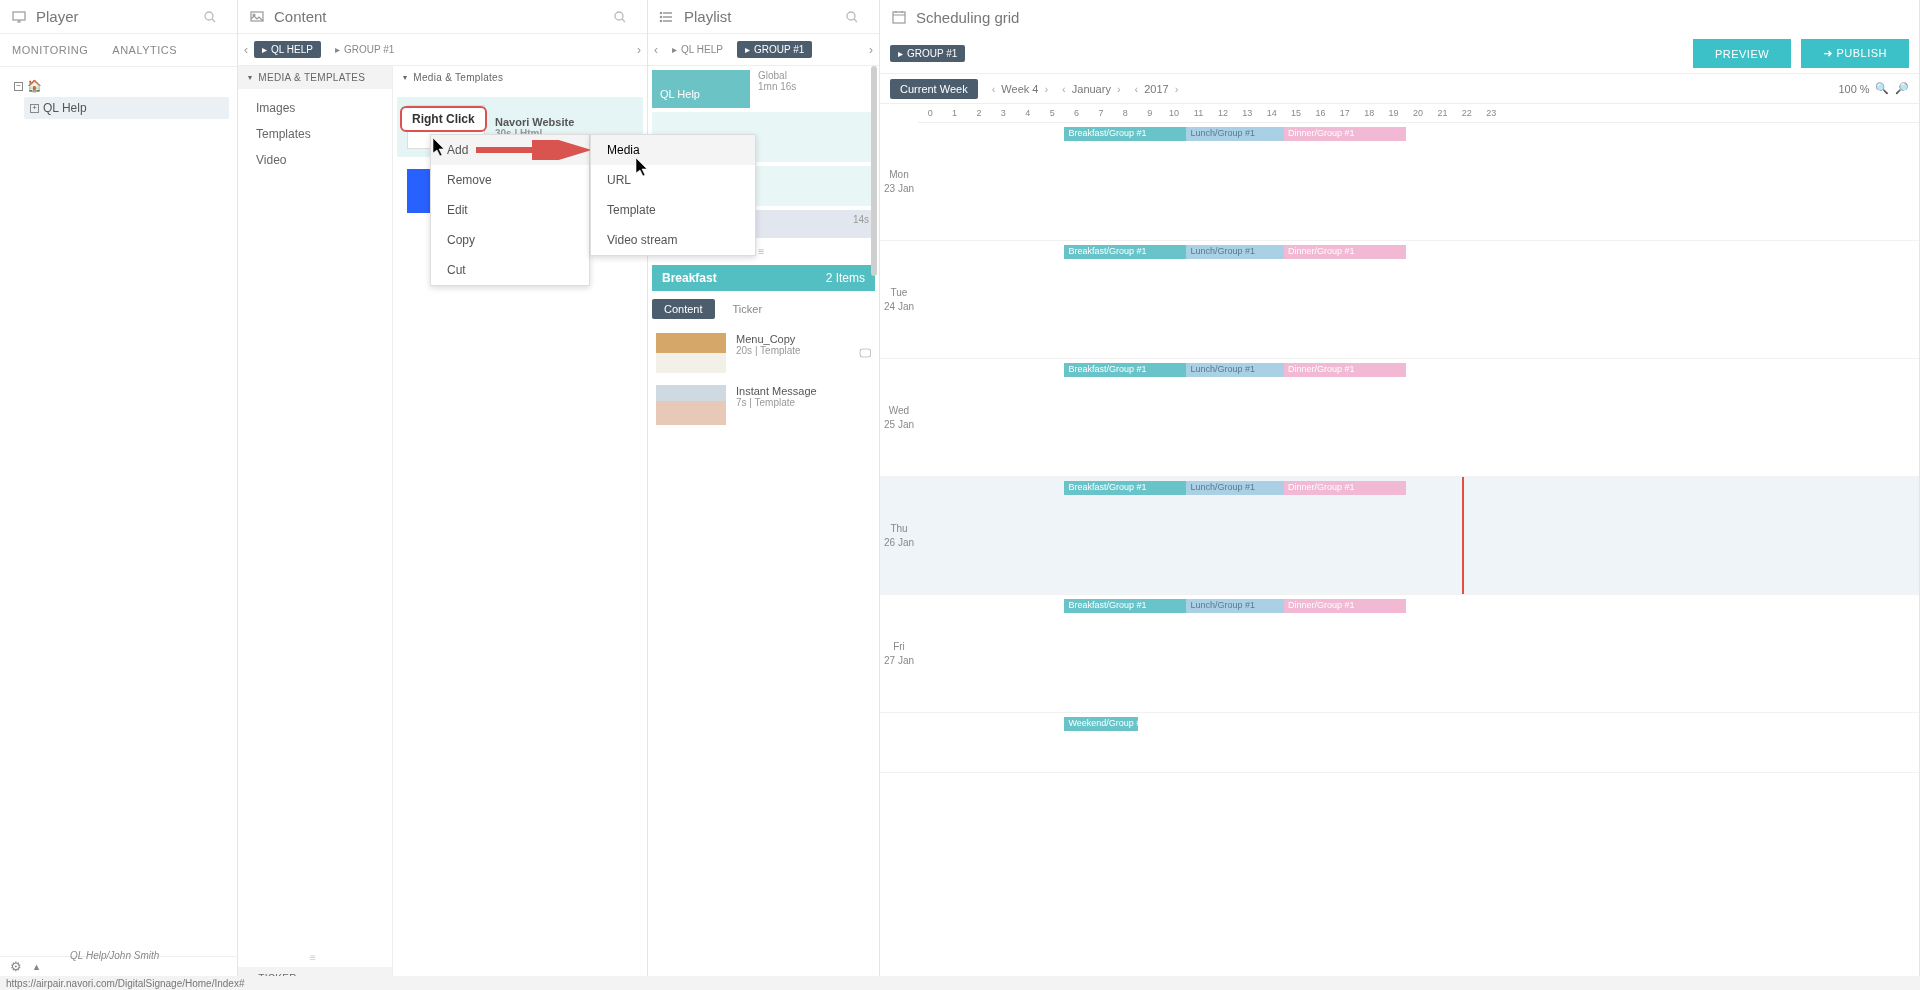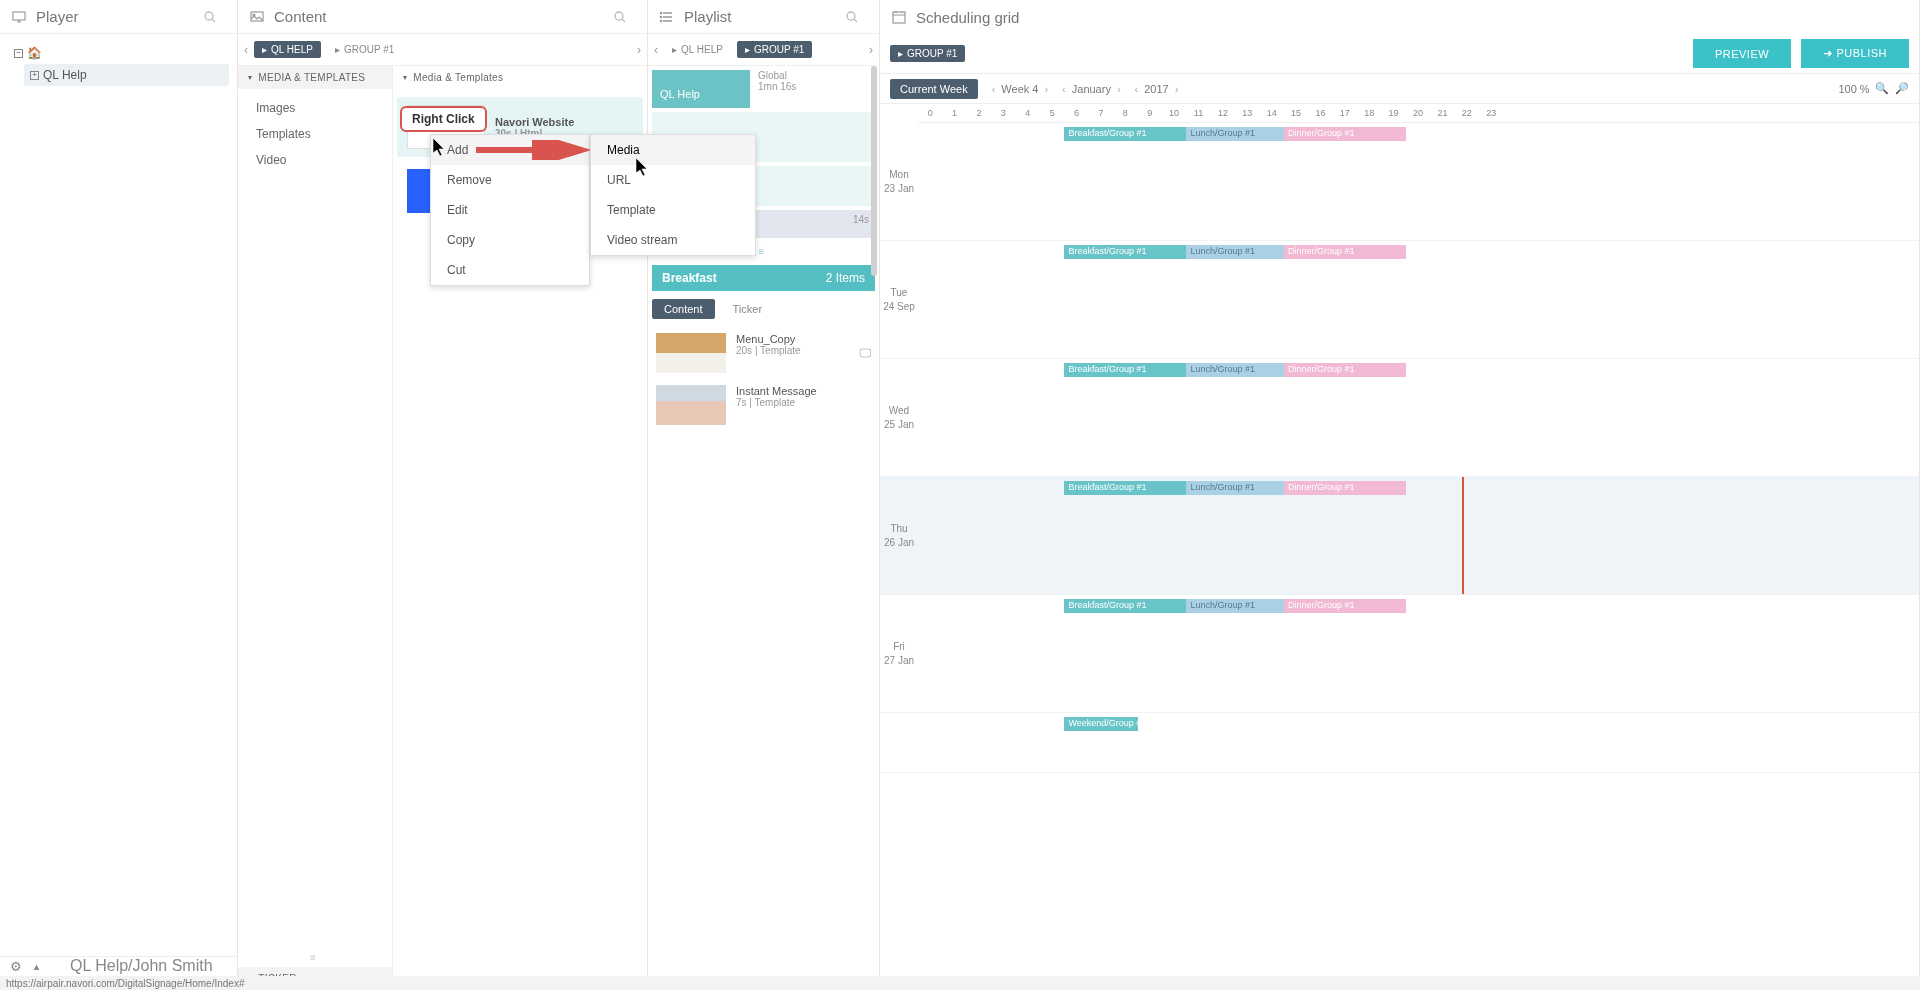--- a/index.html
+++ b/index.html
@@ -103,21 +103,21 @@
 .ctx-item.red { color: #000000; }
 
 .right-click-badge { position: absolute; background: #fff; border: 2px solid #d9534f; border-radius: 6px; padding: 4px 10px; font-weight: bold; font-size: 12px; color: #333; z-index: 60; }
 .red-arrow { position: absolute; z-index: 55; }
 .cursor { position: absolute; width: 14px; height: 20px; z-index: 70; }
 .cursor svg { display: block; }
 
 
 .footer { position: absolute; left: 0; bottom: 14px; height: 20px; border-top: 1px solid #eee; display: flex; align-items: center; padding: 0 10px; gap: 12px; font-size: 11px; color: #888; width: 238px; }
 .footer .gear { font-size: 13px; }
-.footer-user { position: absolute; left: 70px; bottom: 14px; height: 20px; display: flex; align-items: center; font-size: 16px; color: #888; }
+.footer-user { position: absolute; left: 70px; bottom: 25px; height: 20px; display: flex; align-items: center; font-size: 10px; color: #888; font-style: italic; }
 
 .status-bar { position: absolute; left: 0; bottom: 0; height: 14px; width: 100%; background: #f3f3f3; font-size: 10px; color: #777; padding: 0 6px; display: flex; align-items: center; }
 </style>
 </head>
 <body>
 
 <div class="app">
 
   <div class="col col-player">
     <div class="panel-header">
@@ -127,20 +127,24 @@
             <path d="M6 13h4M8 11v2"></path>
           </svg>
       </span>
       <span>Player</span>
       <span class="icon search">
         <svg width="14" height="14" viewBox="0 0 14 14" fill="none" stroke="#bbb" stroke-width="1.3">
             <circle cx="6" cy="6" r="4"></circle>
             <path d="M9 9l3 3"></path>
           </svg>
       </span>
+    </div>
+    <div class="tabs">
+      <div class="tab">MONITORING</div>
+      <div class="tab">ANALYTICS</div>
     </div>
     <div class="tree">
       <div class="tree-row">
         <span class="tree-sq">−</span>
         <span>🏠</span>
       </div>
       <div class="tree-row selected" style="margin-left:16px">
         <span class="tree-sq">+</span>
         <span>QL Help</span>
       </div>
@@ -367,21 +371,21 @@
             </div>
             <div class="sched-track">
               <div class="sched-event ev-teal" style="left: 146.4px; width: 122px;">Breakfast/Group #1</div>
               <div class="sched-event ev-blue" style="left: 268.4px; width: 97.6px;">Lunch/Group #1</div>
               <div class="sched-event ev-pink" style="left: 366px; width: 122px;">Dinner/Group #1</div>
             </div>
           </div>
           <div class="sched-row">
             <div class="sched-day">
               <div>Tue</div>
-              <div>24 Sep</div>
+              <div>24 Jan</div>
             </div>
             <div class="sched-track">
               <div class="sched-event ev-teal" style="left: 146.4px; width: 122px;">Breakfast/Group #1</div>
               <div class="sched-event ev-blue" style="left: 268.4px; width: 97.6px;">Lunch/Group #1</div>
               <div class="sched-event ev-pink" style="left: 366px; width: 122px;">Dinner/Group #1</div>
             </div>
           </div>
           <div class="sched-row">
             <div class="sched-day">
               <div>Wed</div>

